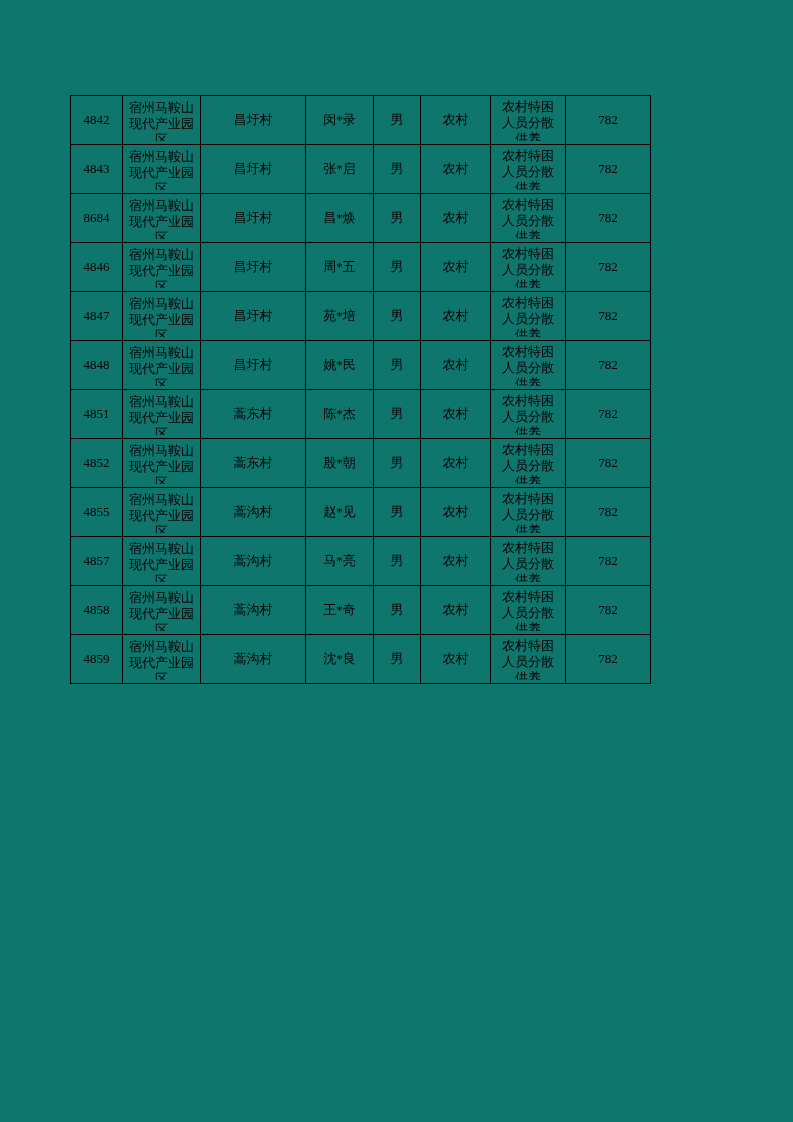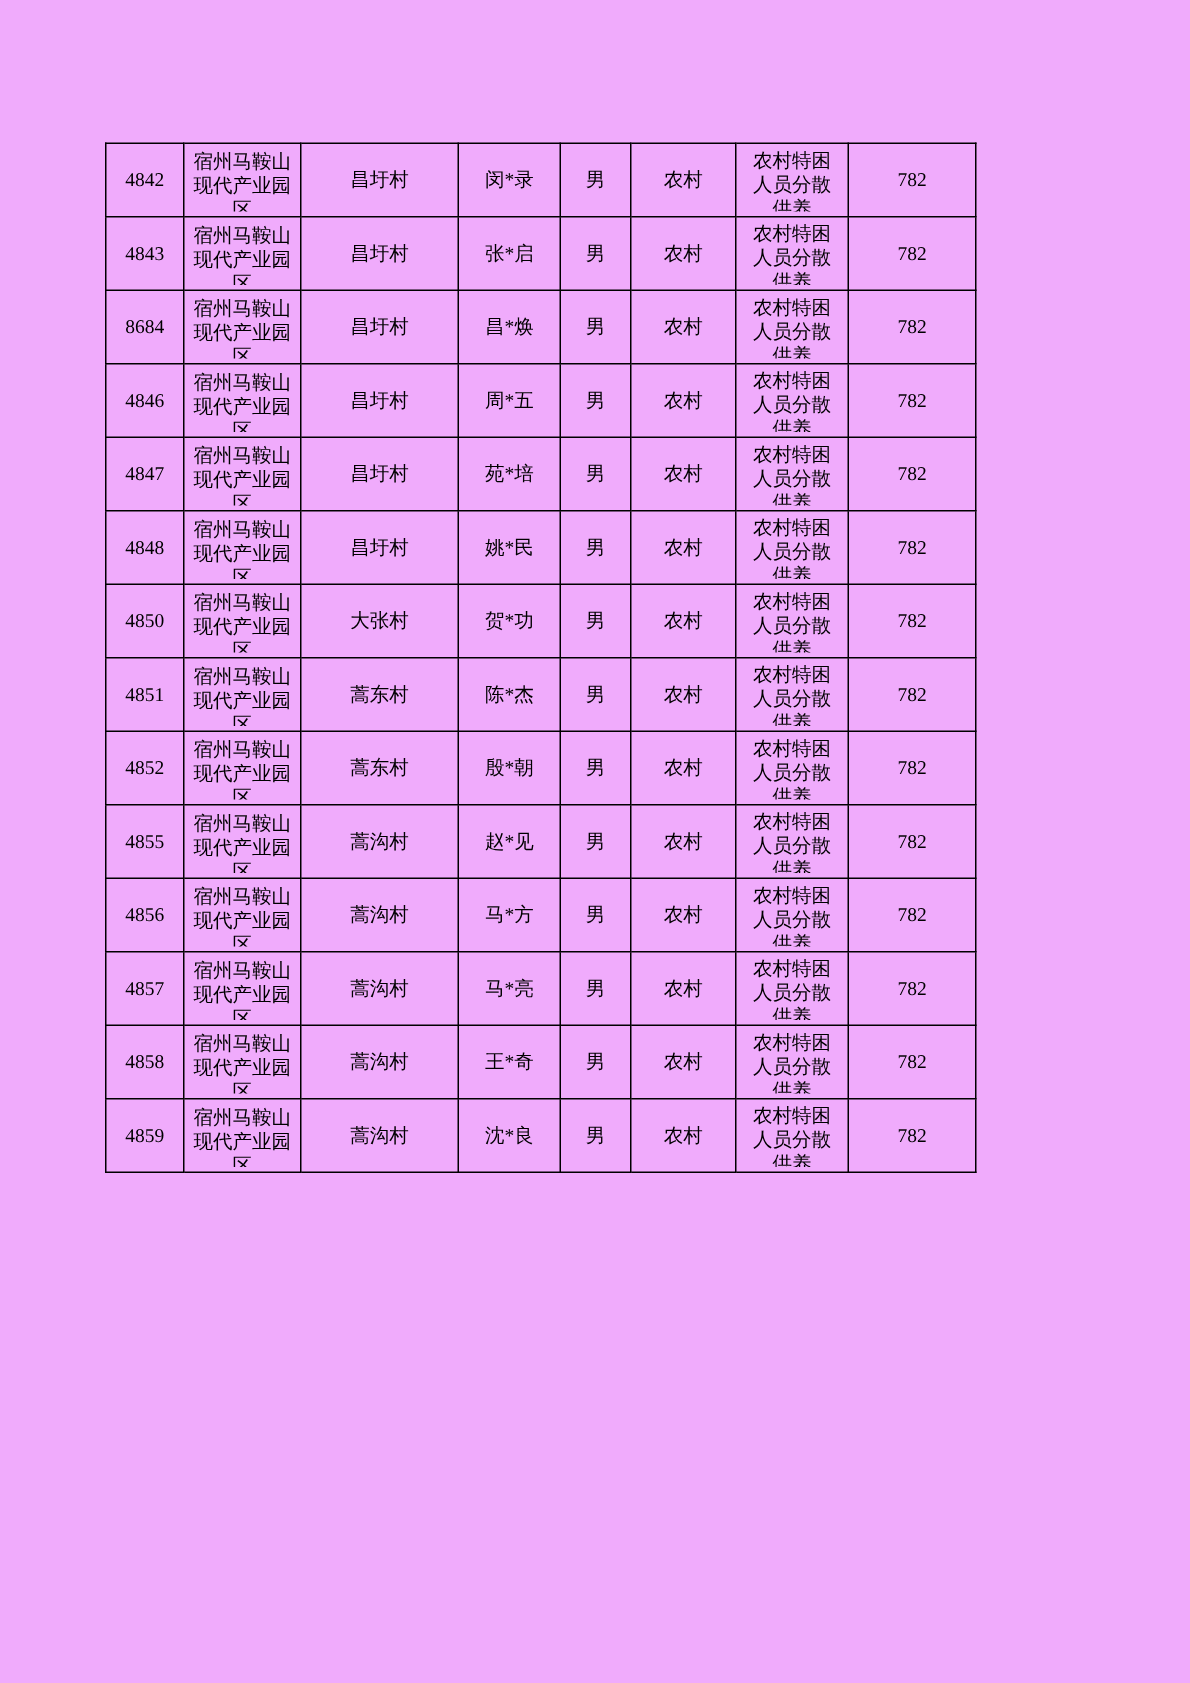--- a/index.html
+++ b/index.html
@@ -8,21 +8,21 @@
     width: 793px;
     height: 1122px;
     font-family: "Liberation Serif", serif;
     color: #000000;
     position: relative;
   }
   .page {
     position: relative;
     width: 793px;
     height: 1122px;
-    background: #f0abfc;
+    background: #0f766e;
     overflow: hidden;
   }
   table.records {
     position: absolute;
     left: 70px;
     top: 95px;
     border-collapse: collapse;
     table-layout: fixed;
     width: 580px;
   }
@@ -194,42 +194,20 @@
       <div class="wrap">
         <div>农村特困</div>
         <div>人员分散</div>
         <div>供养</div>
       </div>
     </td>
     <td class="c-amount single">782</td>
   </tr>
 
 
-  <tr>
-    <td class="c-id single">4850</td>
-    <td class="c-district multi">
-      <div class="wrap">
-        <div>宿州马鞍山</div>
-        <div>现代产业园</div>
-        <div>区</div>
-      </div>
-    </td>
-    <td class="c-village single">大张村</td>
-    <td class="c-name single">贺*功</td>
-    <td class="c-gender single">男</td>
-    <td class="c-residence single">农村</td>
-    <td class="c-category multi">
-      <div class="wrap">
-        <div>农村特困</div>
-        <div>人员分散</div>
-        <div>供养</div>
-      </div>
-    </td>
-    <td class="c-amount single">782</td>
-  </tr>
 
   <tr>
     <td class="c-id single">4851</td>
     <td class="c-district multi">
       <div class="wrap">
         <div>宿州马鞍山</div>
         <div>现代产业园</div>
         <div>区</div>
       </div>
     </td>
@@ -288,42 +266,20 @@
     <td class="c-category multi">
       <div class="wrap">
         <div>农村特困</div>
         <div>人员分散</div>
         <div>供养</div>
       </div>
     </td>
     <td class="c-amount single">782</td>
   </tr>
 
-  <tr>
-    <td class="c-id single">4856</td>
-    <td class="c-district multi">
-      <div class="wrap">
-        <div>宿州马鞍山</div>
-        <div>现代产业园</div>
-        <div>区</div>
-      </div>
-    </td>
-    <td class="c-village single">蒿沟村</td>
-    <td class="c-name single">马*方</td>
-    <td class="c-gender single">男</td>
-    <td class="c-residence single">农村</td>
-    <td class="c-category multi">
-      <div class="wrap">
-        <div>农村特困</div>
-        <div>人员分散</div>
-        <div>供养</div>
-      </div>
-    </td>
-    <td class="c-amount single">782</td>
-  </tr>
 
   <tr>
     <td class="c-id single">4857</td>
     <td class="c-district multi">
       <div class="wrap">
         <div>宿州马鞍山</div>
         <div>现代产业园</div>
         <div>区</div>
       </div>
     </td>

